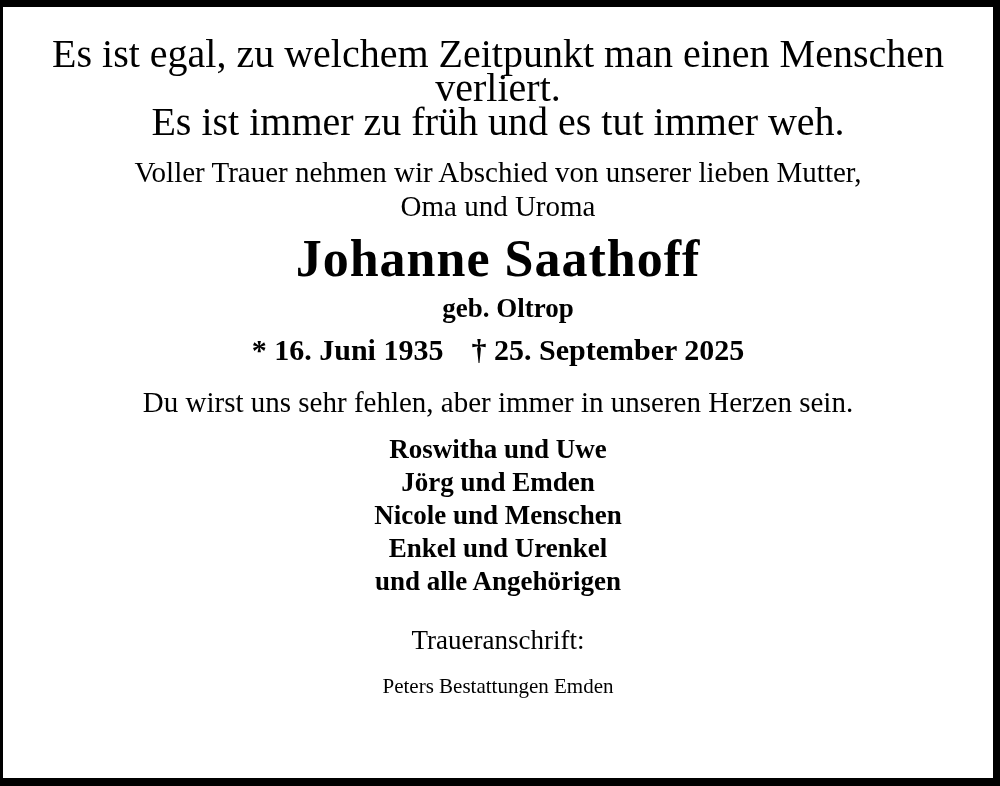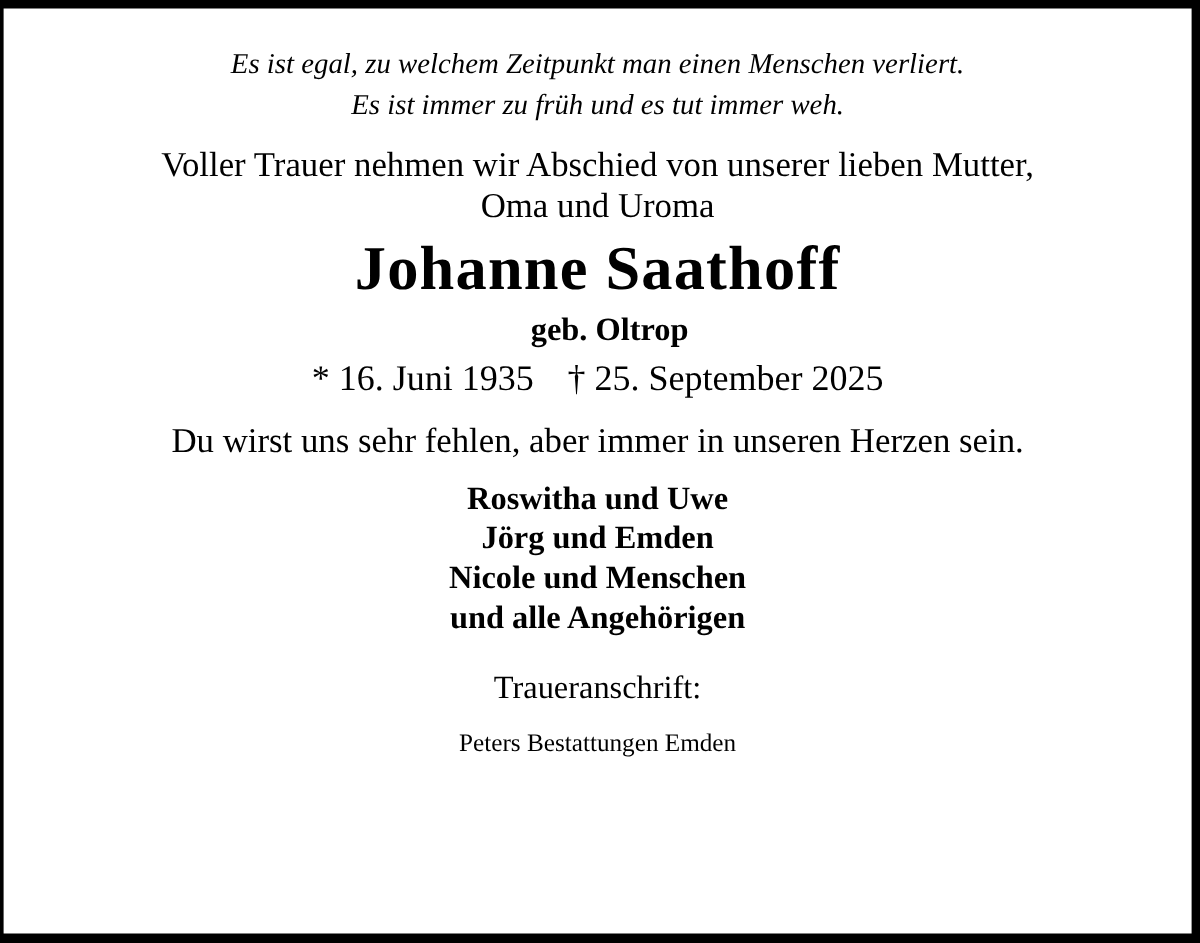--- a/index.html
+++ b/index.html
@@ -16,22 +16,21 @@
     background: #ffffff;
     border-top: 7px solid #000000;
     border-right: 7px solid #000000;
     border-bottom: 8px solid #000000;
     border-left: 3px solid #000000;
     padding-top: 30px;
     text-align: center;
     overflow: hidden;
   }
   .epigraph {
-    font-style: italic;
-    font-size: 24px;
+    font-size: 40px;
     line-height: 34px;
   }
   .intro {
     margin-top: 16px;
     font-size: 29px;
     line-height: 34px;
   }
   .deceased-name {
     margin-top: 6px;
     font-size: 52px;
@@ -42,21 +41,21 @@
   .maiden-name {
     margin-top: 4px;
     font-size: 27px;
     font-weight: bold;
     line-height: 30px;
     padding-left: 20px;
   }
   .dates {
     margin-top: 10px;
     font-size: 30px;
-    font-weight: normal;
+    font-weight: bold;
     line-height: 34px;
     display: flex;
     justify-content: center;
     gap: 28px;
     align-items: center;
   }
   .farewell {
     margin-top: 18px;
     font-size: 29px;
     line-height: 34px;
@@ -109,20 +108,21 @@
     <span>* 16. Juni 1935</span>
     <span>† 25. September 2025</span>
   </div>
 
   <div class="farewell">Du wirst uns sehr fehlen, aber immer in unseren Herzen sein.</div>
 
   <div class="mourners">
     <div>Roswitha und Uwe</div>
     <div>Jörg und Emden</div>
     <div>Nicole und Menschen</div>
+    <div>Enkel und Urenkel</div>
     <div>und alle Angehörigen</div>
   </div>
 
   <div class="condolence">
     <div>Traueranschrift:</div>
   </div>
 
 
   <div class="undertaker">Peters Bestattungen Emden</div>
 

